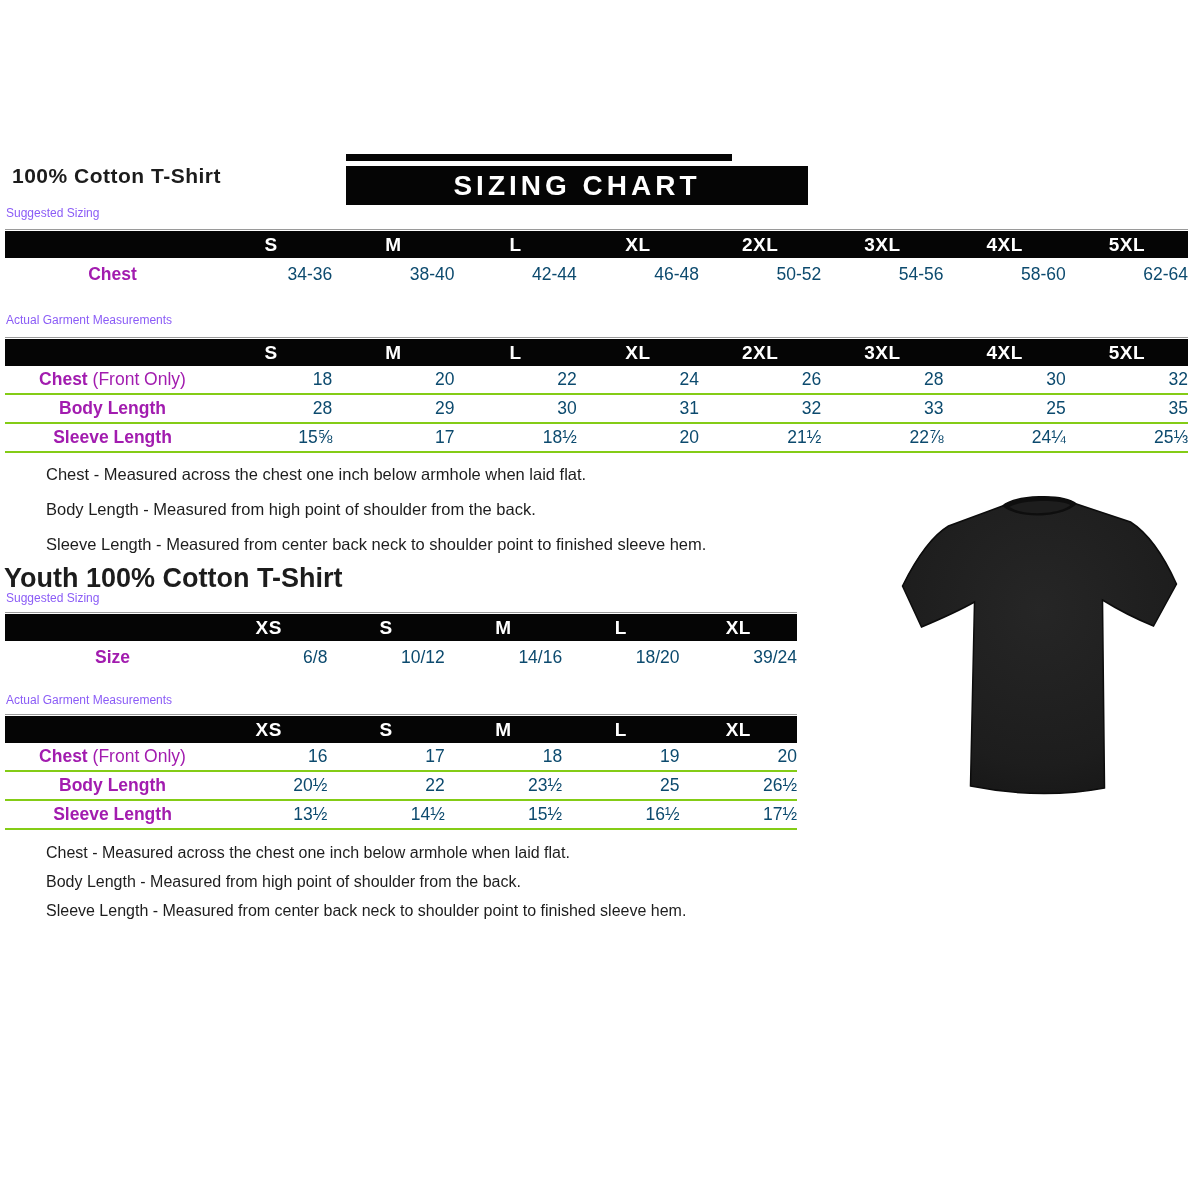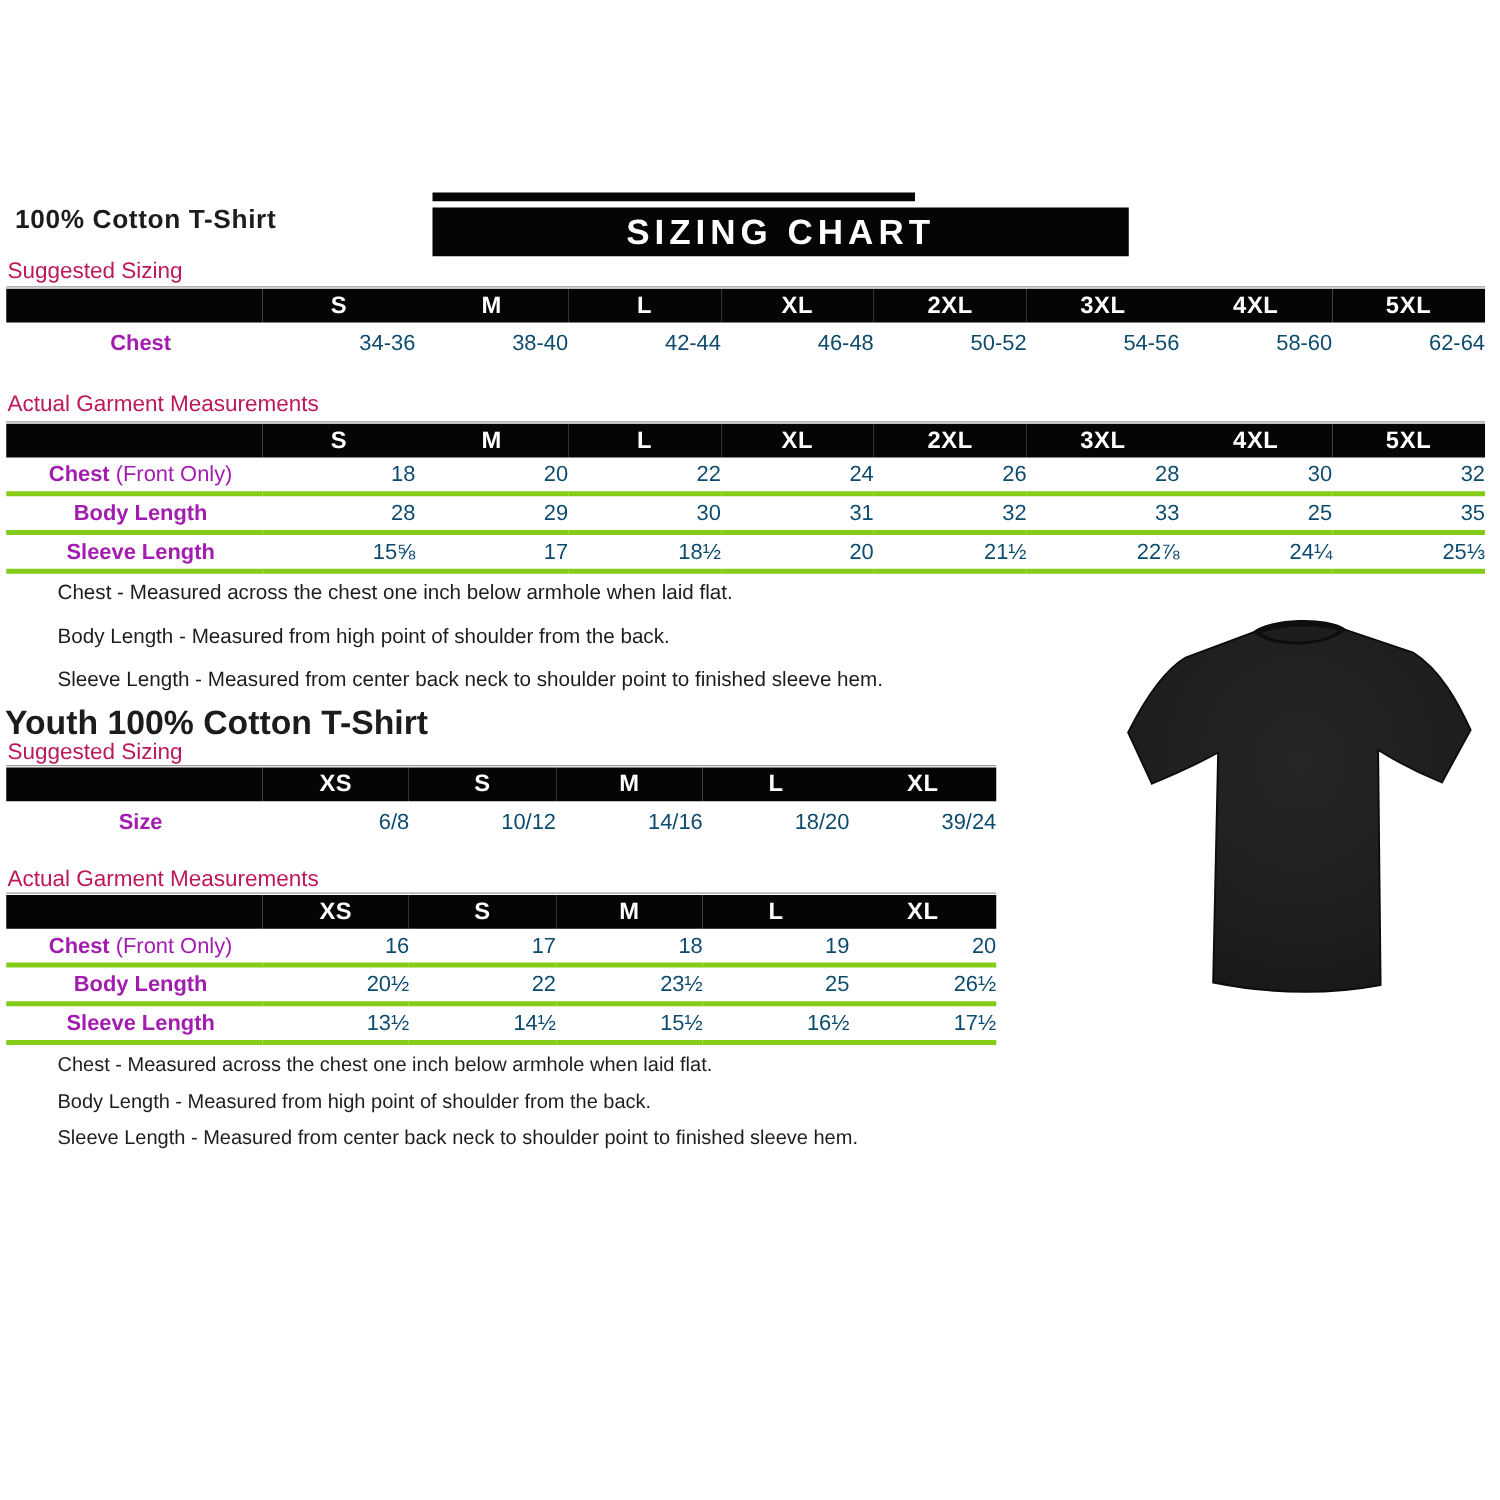--- a/index.html
+++ b/index.html
@@ -1,44 +1,44 @@
 <!DOCTYPE html>
 <html><head>
 <meta charset="utf-8">
 <style>
   html,body{margin:0;padding:0;background:#fff;}
   .page{position:relative;width:1200px;height:1200px;background:#ffffff;overflow:hidden;
         font-family:"Liberation Sans","DejaVu Sans",sans-serif;color:#1c1c1c;}
 
   .title{position:absolute;left:12px;top:164px;font-size:21px;font-weight:bold;letter-spacing:0.5px;}
   .banner-strip{position:absolute;left:346px;top:154px;width:386px;height:7px;background:#050505;}
-  .banner{position:absolute;left:346px;top:166px;width:557px;height:39px;background:#050505;color:#fff;
+  .banner{position:absolute;left:346px;top:166px;width:462px;height:39px;background:#050505;color:#fff;
           display:flex;align-items:center;justify-content:center;font-weight:bold;font-size:28px;letter-spacing:4px;}
 
-  .section-label{position:absolute;font-size:18px;color:#be185d;}
+  .section-label{position:absolute;font-size:12px;color:#8b5cf6;}
   .lbl-sug1{left:6px;top:206px;}
   .lbl-act1{left:6px;top:313px;}
   .youth-title{position:absolute;left:4px;top:547px;font-size:27px;font-weight:bold;margin-top:16px;}
   .lbl-sug2{left:6px;top:591px;}
   .lbl-act2{left:6px;top:693px;}
 
   .tbl{position:absolute;border-top:1px solid #9a9a9a;padding-top:1px;}
   .tbl-1{left:5px;top:229px;width:1183px;}
   .tbl-2{left:5px;top:337px;width:1183px;}
   .tbl-3{left:5px;top:612px;width:792px;}
   .tbl-4{left:5px;top:714px;width:792px;}
 
   table.sz{width:100%;border-collapse:collapse;table-layout:fixed;}
   col.col-label{width:205px;}
   thead th{background:#050505;color:#ffffff;font-size:19px;font-weight:bold;height:27px;
            text-align:center;padding:0;letter-spacing:0.5px;}
   tbody td{text-align:right;font-size:17.5px;height:31px;padding:0;color:#0c4a6e;}
   td.rowlabel{text-align:center;padding-left:10px;font-weight:bold;color:#a21caf;}
   td.rowlabel .suffix{font-weight:normal;}
-  .actual tbody td{border-bottom:4px solid #84cc16;height:27px;}
+  .actual tbody td{border-bottom:2px solid #84cc16;height:27px;}
   .suggested tbody td{height:33px;}
 
   .notes{position:absolute;left:14px;}
   .notes-1{top:457px;}
   .notes-1 .note{line-height:35px;font-size:16.5px;}
   .notes-2{top:838px;}
   .notes-2 .note{line-height:29px;font-size:16px;}
   .note{white-space:nowrap;color:#1d1d1d;margin-left:32px;}
 
   .tshirt-wrap{position:absolute;left:888px;top:478px;width:305px;height:335px;}

